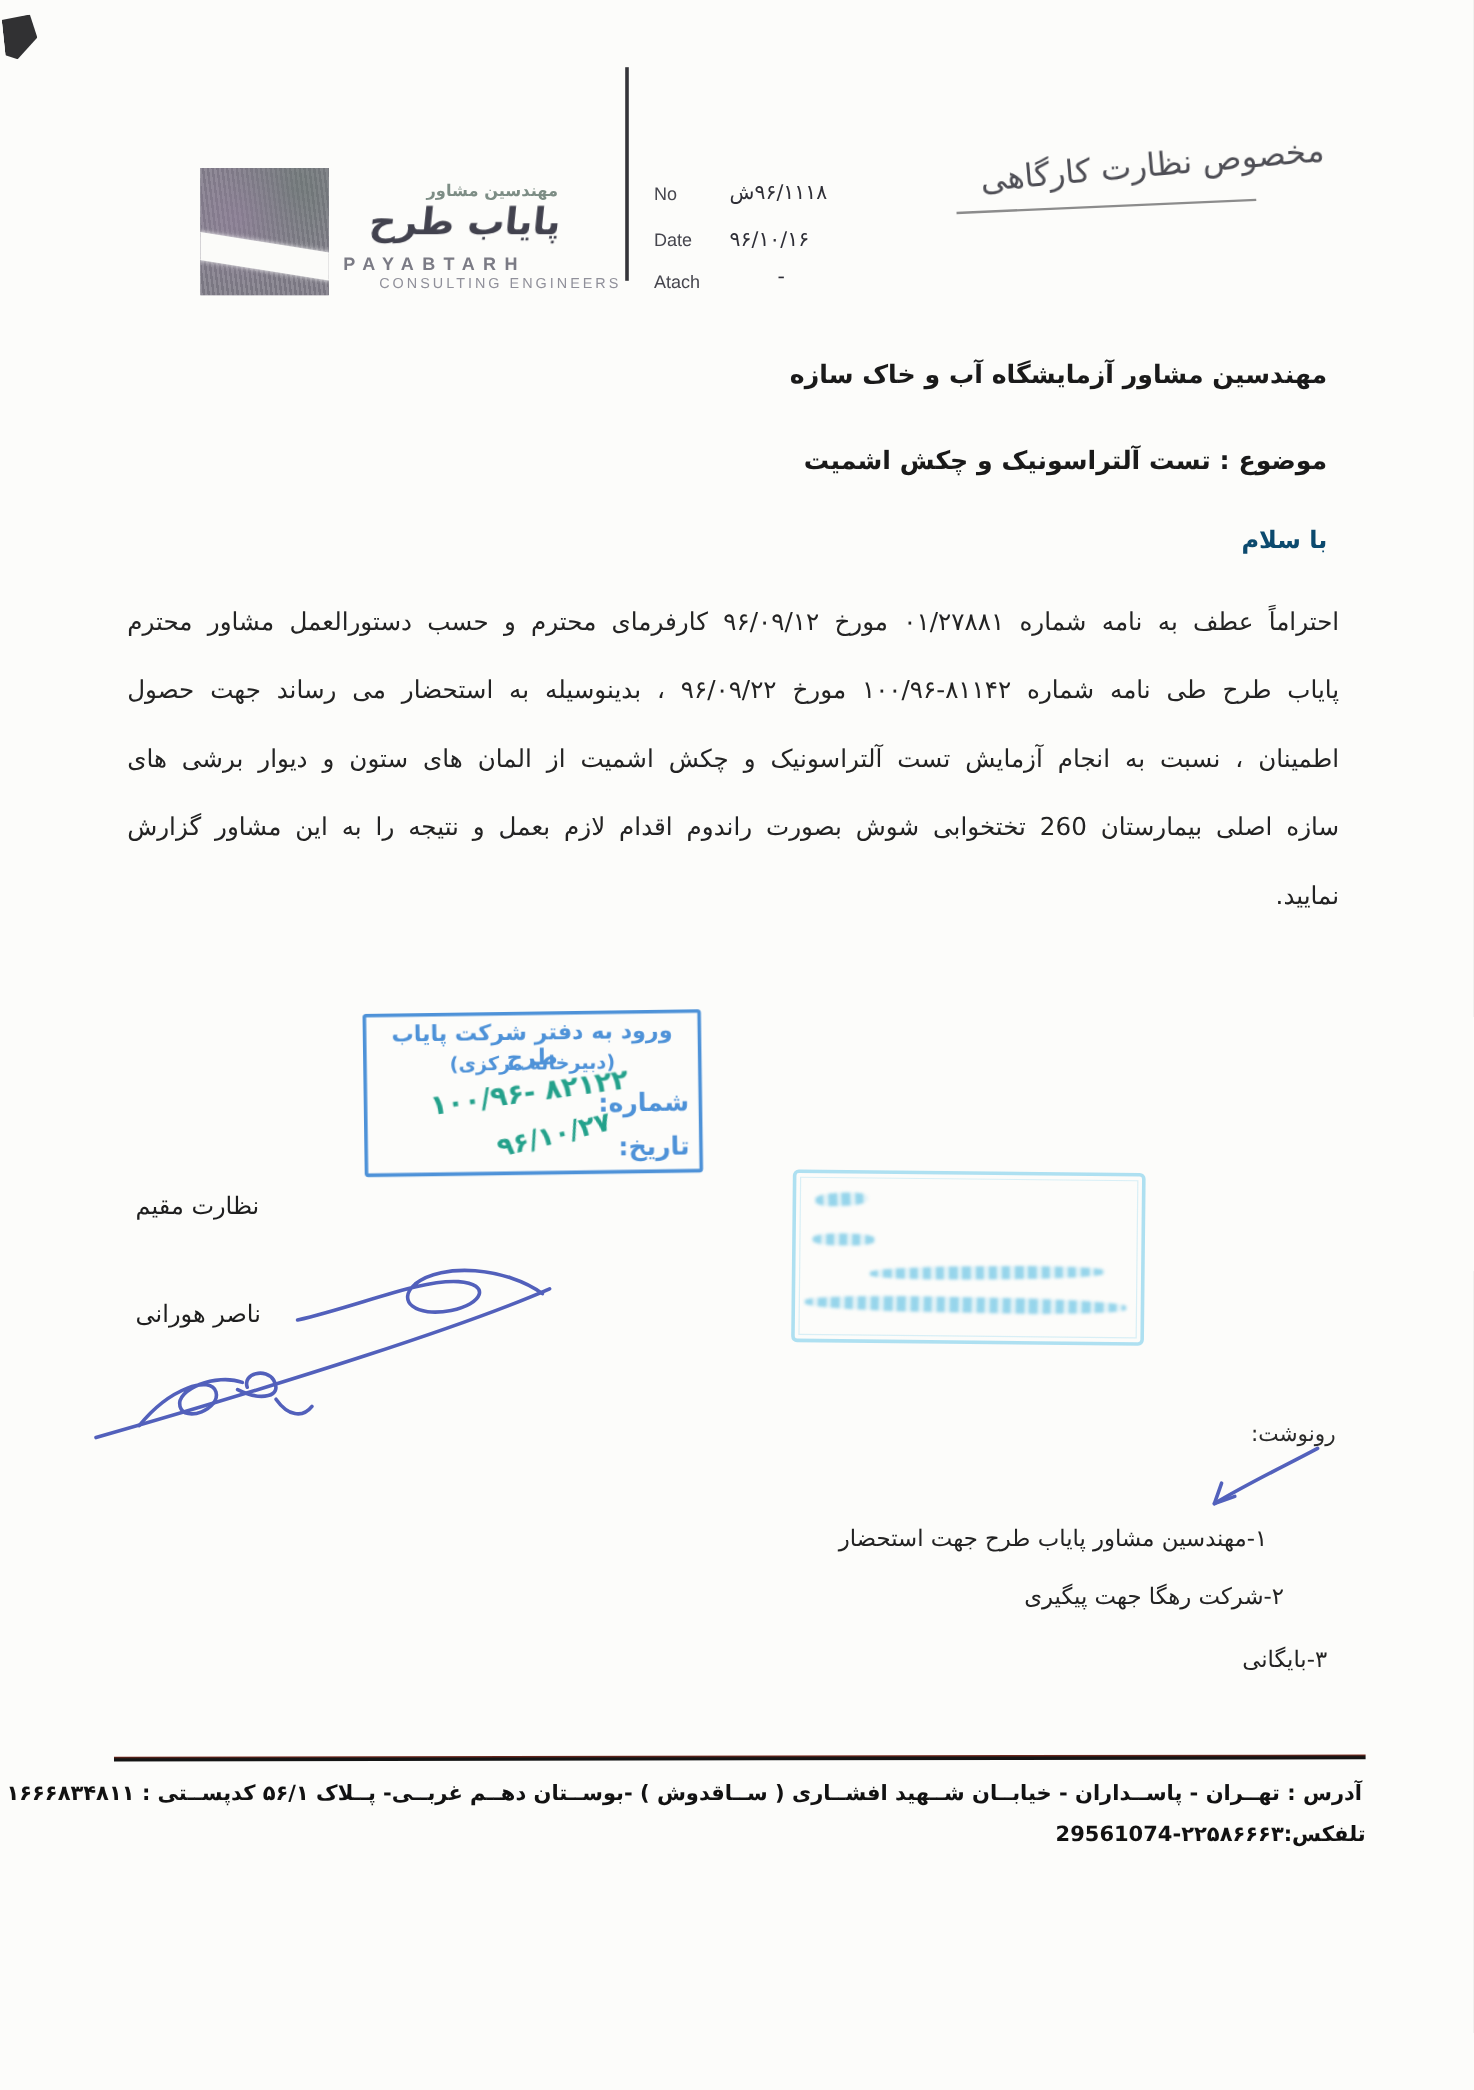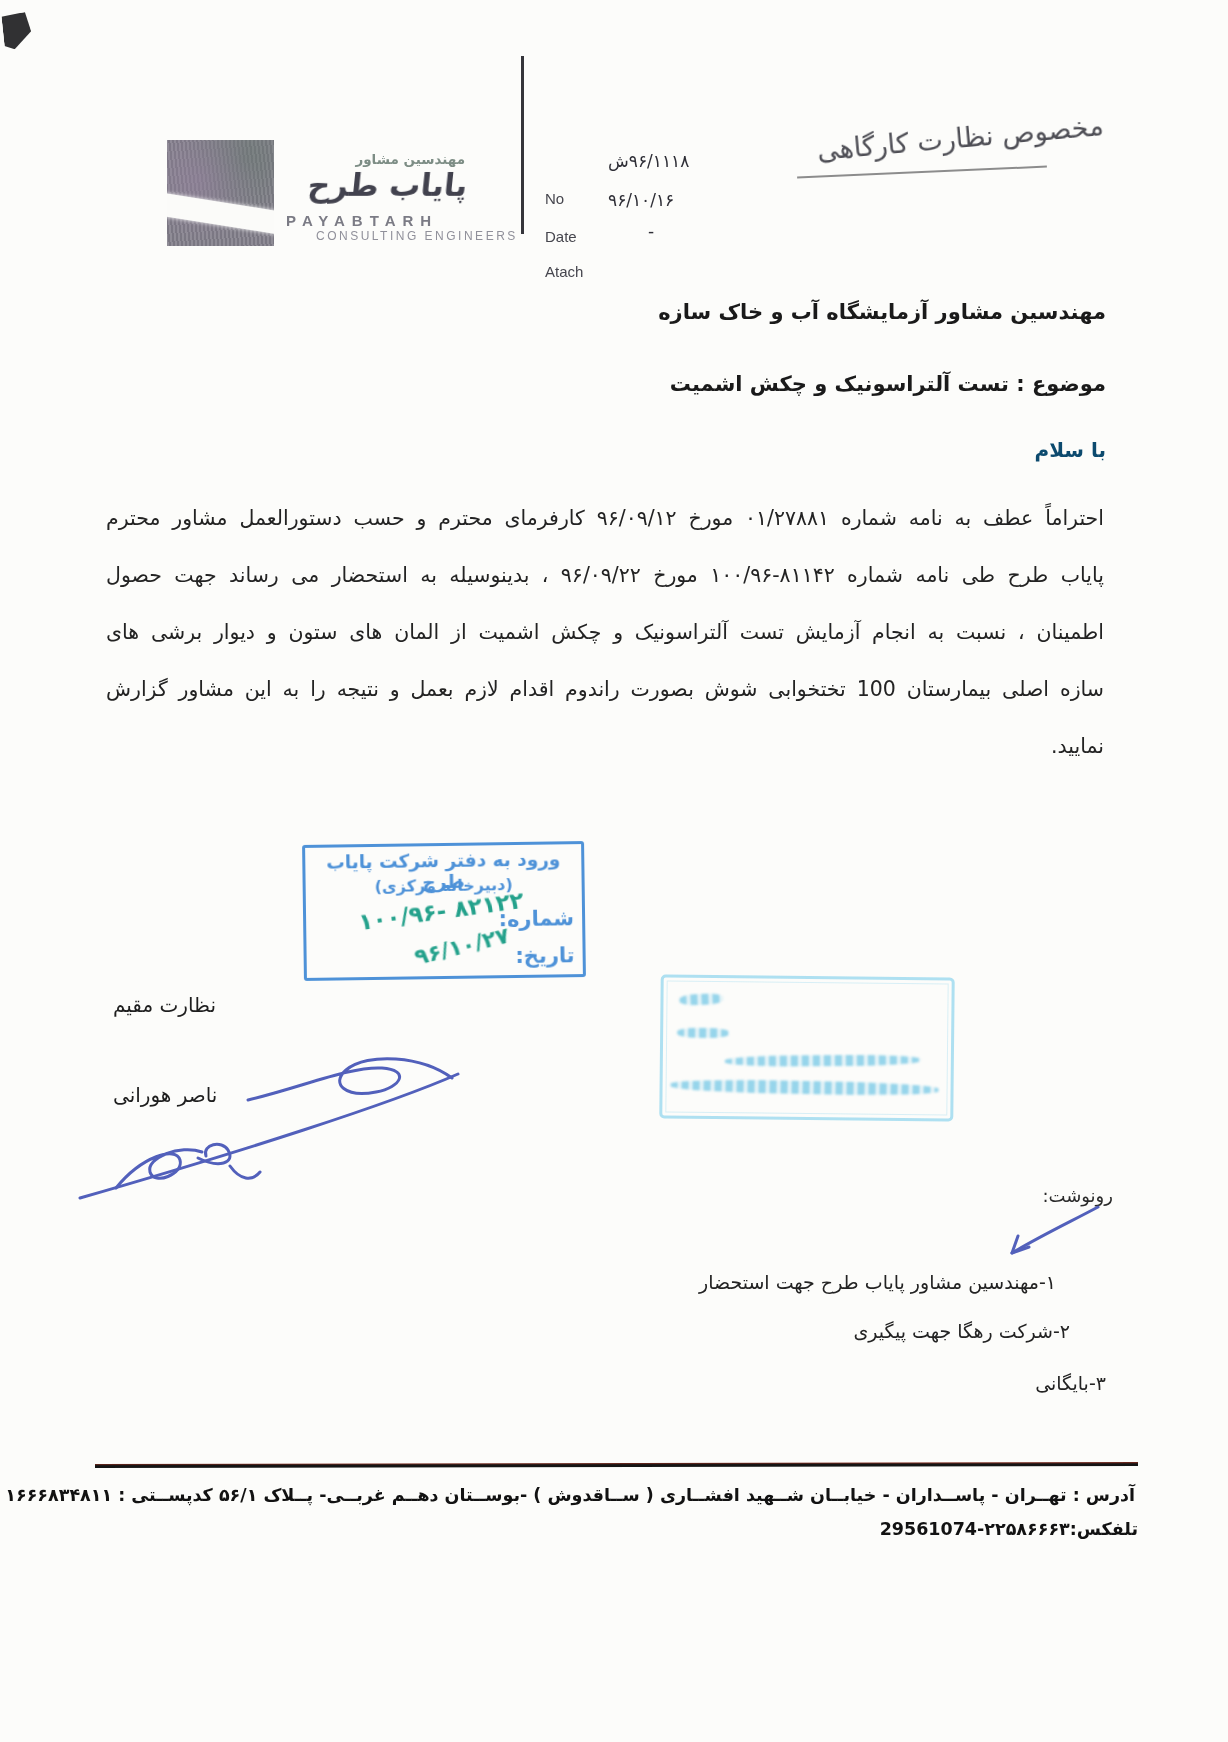--- a/index.html
+++ b/index.html
@@ -25,32 +25,32 @@
     background:#fbfbf9;transform:rotate(9deg);box-shadow:0 0 4px rgba(255,255,255,.95);}
   .brand-fa-small{right:763px;top:151px;font-size:13.5px;font-weight:bold;color:#7d8d85;
     letter-spacing:.5px;filter:blur(.35px);}
   .brand-fa-large{right:761px;top:167px;font-size:31px;font-weight:bold;color:#42424e;
     transform:skewX(-6deg);filter:blur(.25px);}
   .brand-en{left:286px;top:212px;font-family:"Liberation Sans",sans-serif;font-weight:bold;
     font-size:15px;letter-spacing:7px;color:#7b7b85;filter:blur(.3px);}
   .brand-en-sub{left:316px;top:229px;font-family:"Liberation Sans",sans-serif;
     font-size:12px;letter-spacing:2.5px;color:#90909a;filter:blur(.3px);text-align:center;}
   .vline{left:521px;top:56px;width:2.5px;height:178px;background:#35353a;}
-  .meta-label{font-family:"Liberation Sans",sans-serif;font-size:15px;color:#46464e;margin-top:36px;}
+  .meta-label{font-family:"Liberation Sans",sans-serif;font-size:15px;color:#46464e;}
   .lbl-no{left:545px;top:154px;}  .lbl-date{left:545px;top:192px;}  .lbl-atach{left:545px;top:227px;}
   .meta-value{font-size:17px;color:#2e2e36;}
   .val-no{left:608px;top:151px;}  .val-date{left:608px;top:190px;}  .val-atach{left:648px;top:221px;direction:ltr;}
   .hand-note{right:125px;top:110px;font-size:27px;color:#4e4e55;letter-spacing:1px;
     transform:rotate(-5deg);transform-origin:right center;filter:blur(.25px);}
   .hand-note-line{left:797px;top:171px;width:250px;height:2px;background:#8c8c8c;transform:rotate(-2.5deg);}
   
   .recipient{right:122px;top:300px;font-size:21px;font-weight:bold;color:#1a1a1a;}
   .subject{right:122px;top:372px;font-size:21px;font-weight:bold;color:#1a1a1a;}
   .salutation{right:122px;top:438px;font-size:20px;font-weight:bold;color:#0c4a6e;}
-  .body-text{left:106px;right:124px;top:506px;}
+  .body-text{left:106px;right:112px;top:506px;}
   .body-line{direction:rtl;font-size:20.5px;color:#232323;height:57px;
     text-align:justify;text-align-last:justify;white-space:normal;}
   .body-line.last{text-align:center;text-align-last:right;}
   
   .entry-stamp{left:303px;top:843px;width:276px;height:130px;border:3.5px solid #4e92d8;
     border-radius:3px;transform:rotate(-.8deg);filter:blur(.2px);}
   .stamp-title{position:absolute;left:0;right:0;top:4px;text-align:center;direction:rtl;
     font-size:18.5px;font-weight:bold;color:#4e92d8;}
   .stamp-sub{position:absolute;left:0;right:0;top:30px;text-align:center;direction:rtl;
     font-size:16px;font-weight:bold;color:#4e92d8;}
@@ -110,21 +110,21 @@
   <div class="abs hand-note-line"></div>
 
   <div class="abs fa subject">موضوع : تست آلتراسونیک و چکش اشمیت</div>
   <div class="abs fa recipient">مهندسین مشاور آزمایشگاه آب و خاک سازه</div>
   <div class="abs fa salutation">با سلام</div>
 
   <div class="abs body-text">
     <div class="body-line">احتراماً عطف به نامه شماره ۰۱/۲۷۸۸۱ مورخ ۹۶/۰۹/۱۲ کارفرمای محترم و حسب دستورالعمل مشاور محترم</div>
     <div class="body-line">پایاب طرح طی نامه شماره ⁦۱۰۰/۹۶-۸۱۱۴۲⁩ مورخ ۹۶/۰۹/۲۲ ، بدینوسیله به استحضار می رساند جهت حصول</div>
     <div class="body-line">اطمینان ، نسبت به انجام آزمایش تست آلتراسونیک و چکش اشمیت از المان های ستون و دیوار برشی های</div>
-    <div class="body-line">سازه اصلی بیمارستان 100 تختخوابی شوش بصورت راندوم اقدام لازم بعمل و نتیجه را به این مشاور گزارش</div>
+    <div class="body-line">سازه اصلی بیمارستان 260 تختخوابی شوش بصورت راندوم اقدام لازم بعمل و نتیجه را به این مشاور گزارش</div>
     <div class="body-line last">نمایید.</div>
   </div>
 
   <div class="abs entry-stamp">
     <div class="stamp-title">ورود به دفتر شرکت پایاب طرح</div>
     <div class="stamp-sub">(دبیرخانه مرکزی)</div>
     <div class="stamp-lbl stamp-lbl-num">شماره:</div>
     <div class="stamp-hand stamp-num">۱۰۰/۹۶- ۸۲۱۲۲</div>
     <div class="stamp-lbl stamp-lbl-date">تاریخ:</div>
     <div class="stamp-hand stamp-date">۹۶/۱۰/۲۷</div>

